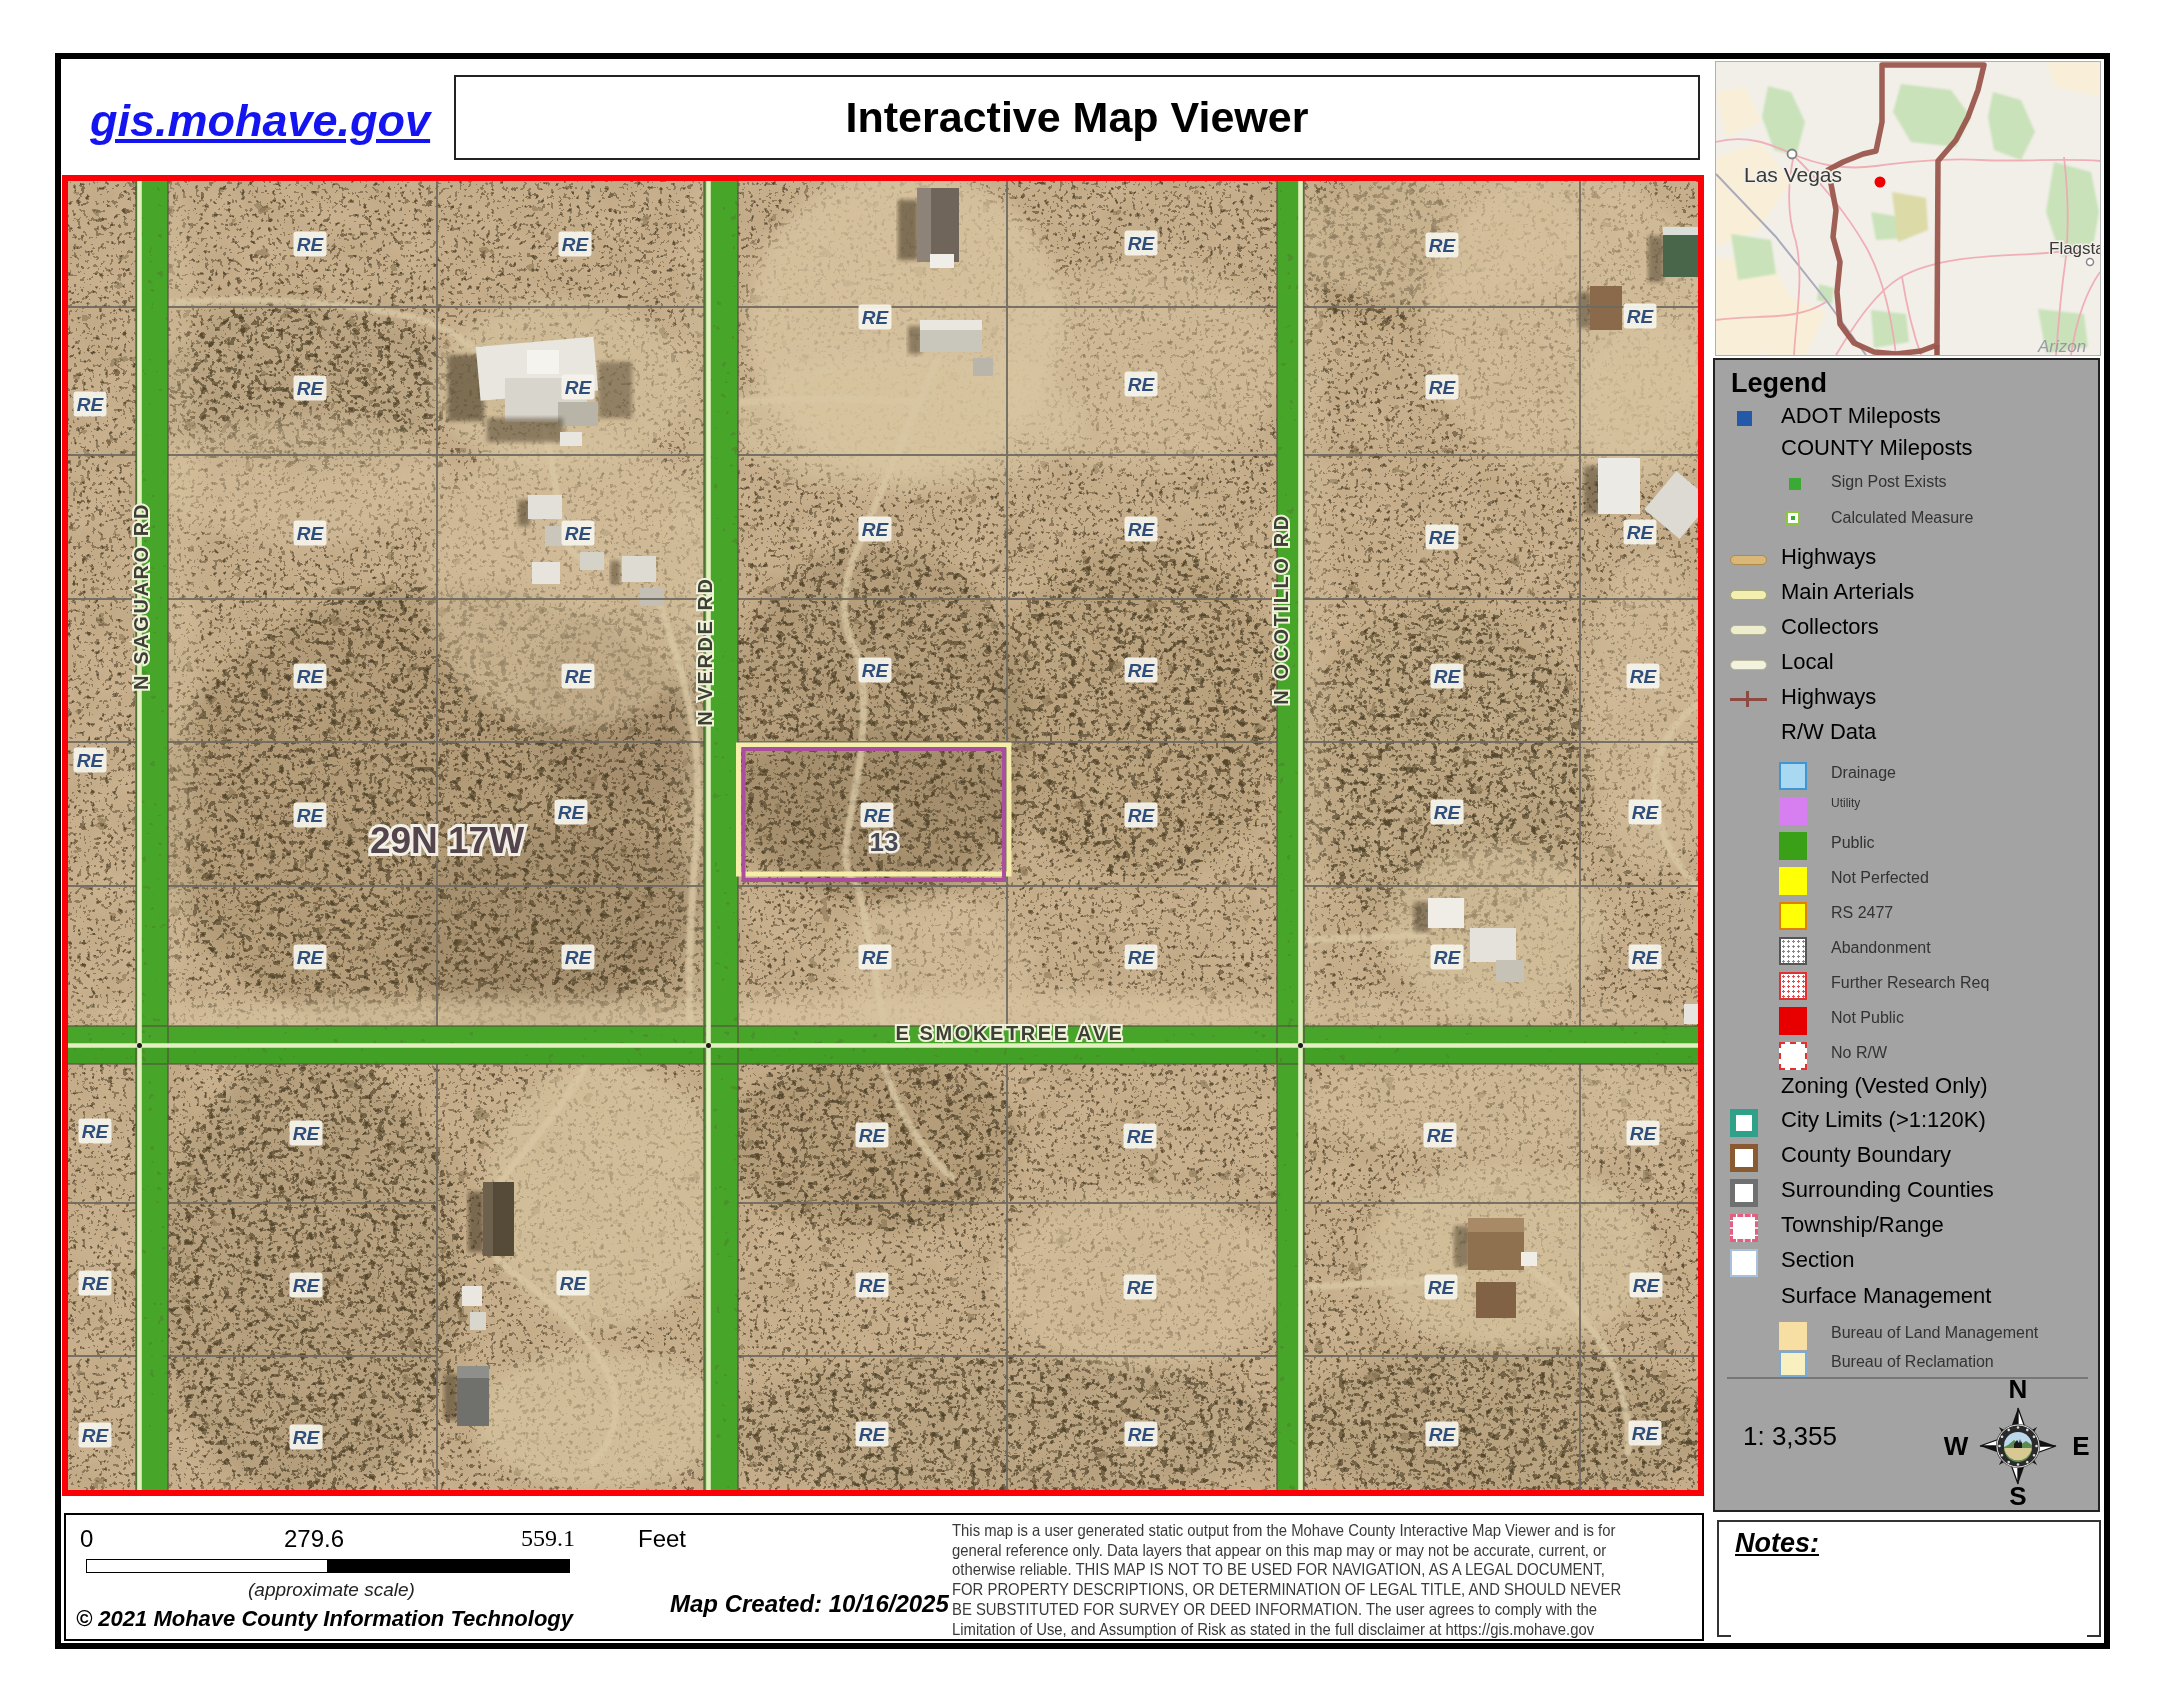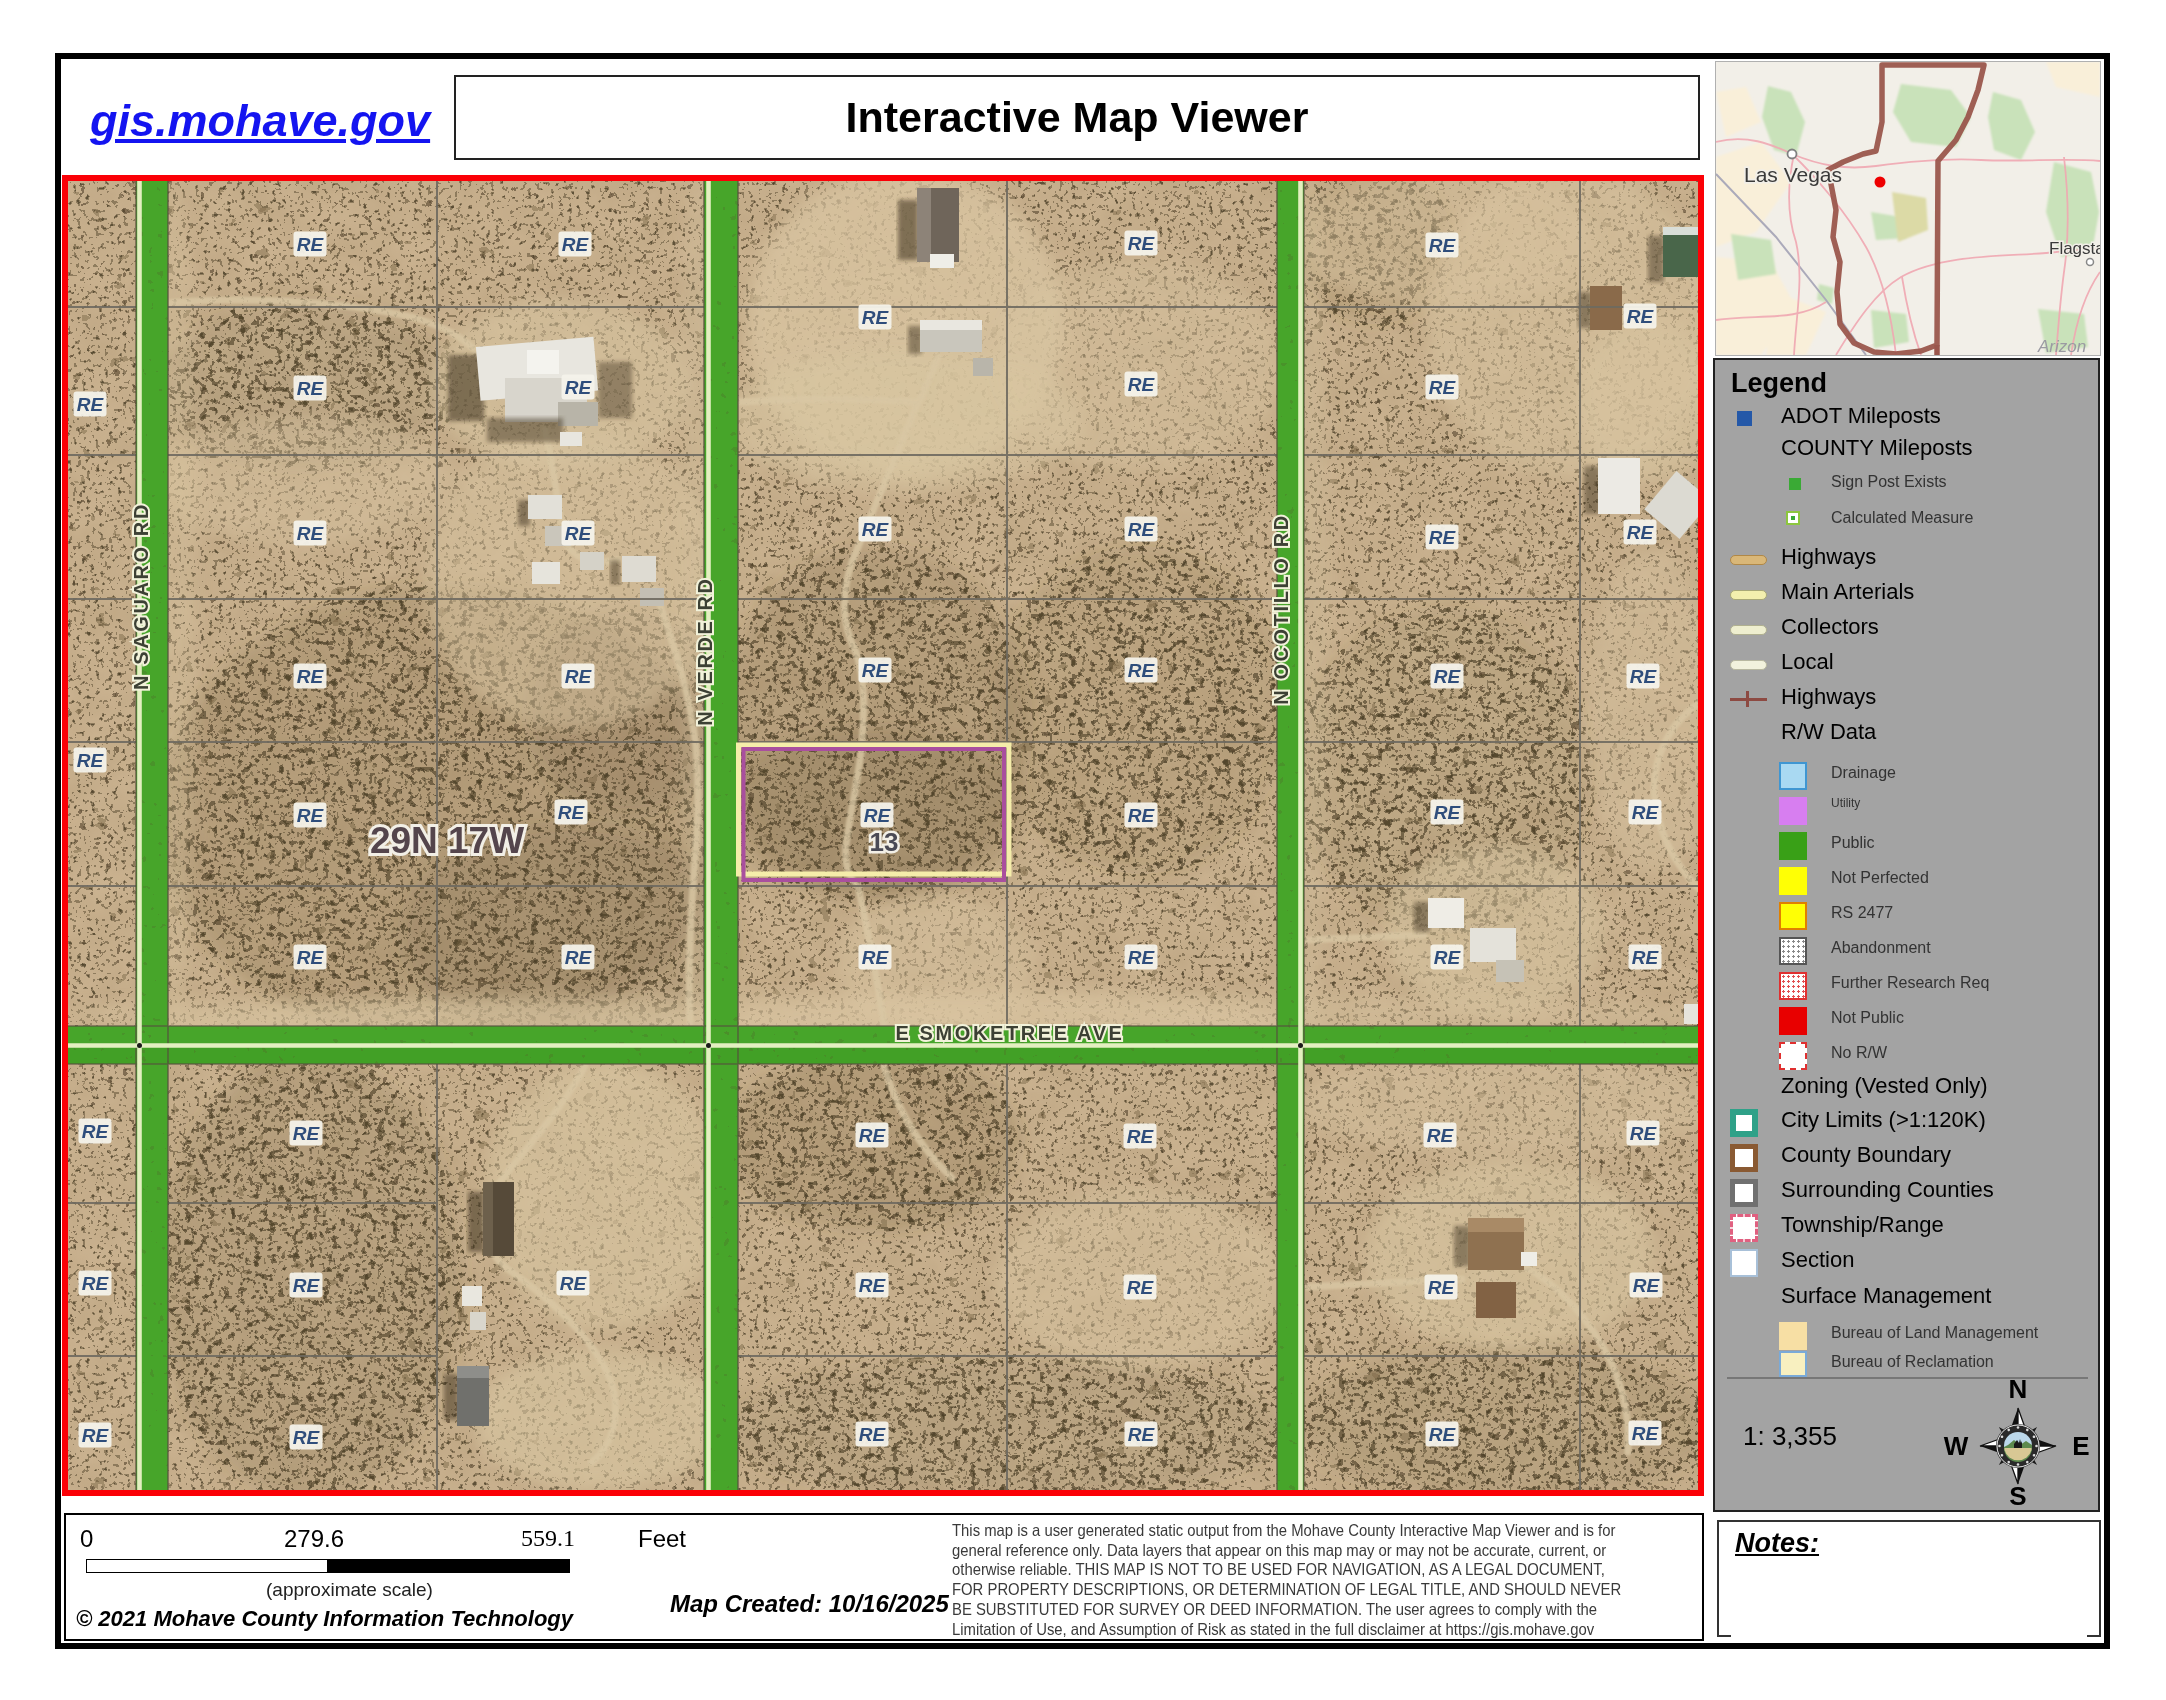--- a/index.html
+++ b/index.html
@@ -764,21 +764,21 @@
 
 <div class="abs" style="left:64px;top:1513px;width:1640px;height:128px;border:2px solid #000;box-sizing:border-box;">
 
   <div class="abs" style="left:14px;top:10px;font-size:24px;color:#000;">0</div>
   <div class="abs" style="left:218px;top:10px;font-size:24px;color:#000;">279.6</div>
   <div class="abs" style="left:455px;top:10px;font-size:24px;color:#000;font-family:Liberation Serif, serif;">559.1</div>
   <div class="abs" style="left:572px;top:10px;font-size:24px;color:#000;">Feet</div>
 
   <div class="abs" style="left:20px;top:44px;width:241px;height:12px;background:#fff;border:1px solid #000;"></div>
   <div class="abs" style="left:261px;top:44px;width:241px;height:12px;background:#000;border:1px solid #000;"></div>
-  <div class="abs" style="left:200px;top:64px;font-size:19px;color:#222;">(approximate scale)</div>
+  <div class="abs" style="left:182px;top:64px;font-size:19px;color:#222;font-style:italic;">(approximate scale)</div>
   <div class="abs" style="left:10px;top:91px;font-size:22px;font-weight:bold;color:#000;font-style:italic;">© 2021 Mohave County Information Technology</div>
 
   <div class="abs" style="left:604px;top:75px;font-size:24px;font-weight:bold;font-style:italic;">Map Created: 10/16/2025</div>
 
   <div class="abs" style="left:886px;top:6px;width:940px;font-size:16.5px;line-height:19.7px;color:#3a3a3a;transform:scaleX(0.9);transform-origin:0 0;">This map is a user generated static output from the Mohave County Interactive Map Viewer and is for<br>general reference only. Data layers that appear on this map may or may not be accurate, current, or<br>otherwise reliable. THIS MAP IS NOT TO BE USED FOR NAVIGATION, AS A LEGAL DOCUMENT,<br>FOR PROPERTY DESCRIPTIONS, OR DETERMINATION OF LEGAL TITLE, AND SHOULD NEVER<br>BE SUBSTITUTED FOR SURVEY OR DEED INFORMATION. The user agrees to comply with the<br>Limitation of Use, and Assumption of Risk as stated in the full disclaimer at https://gis.mohave.gov</div>
 </div>
 
 </div>
 
 </body></html>

